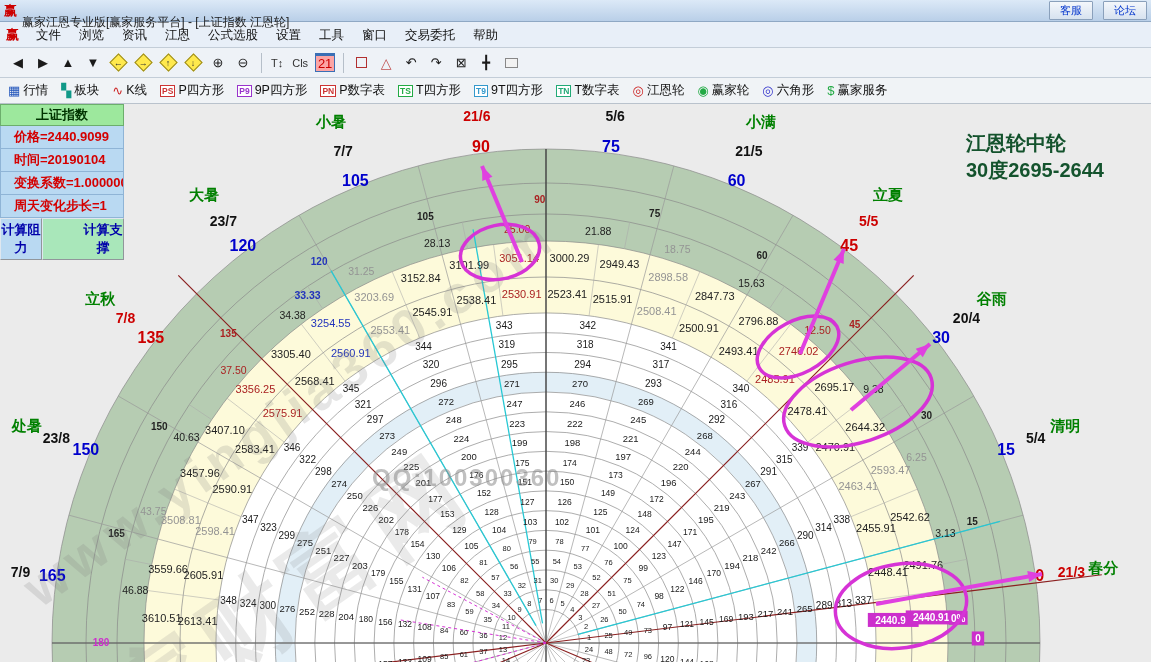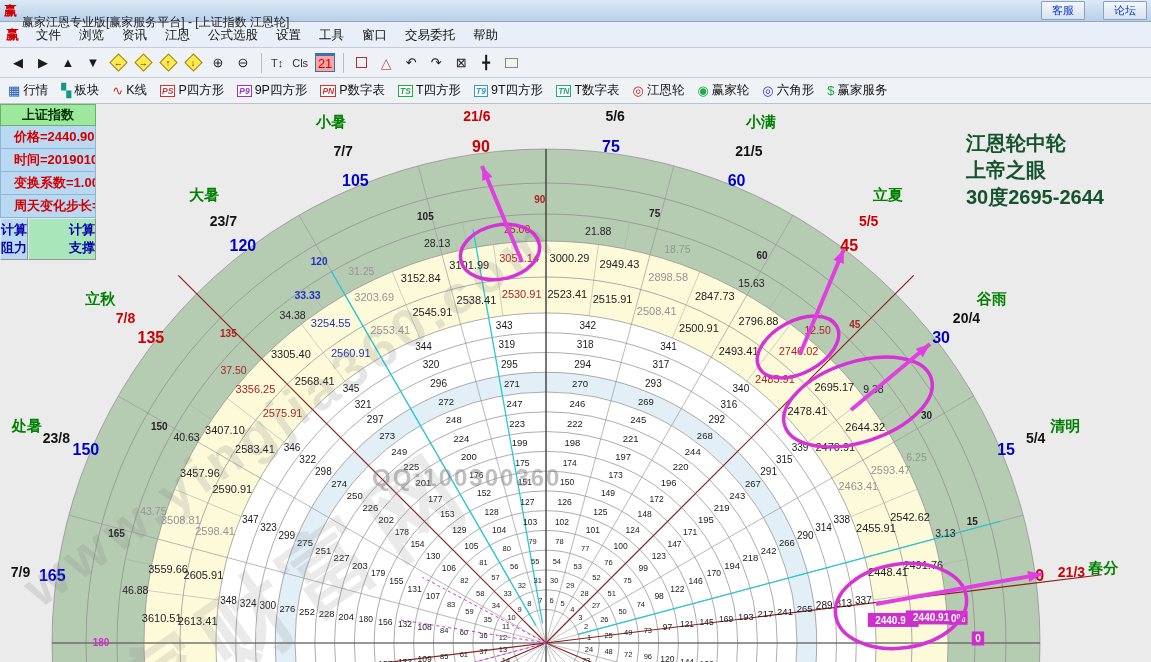--- a/index.html
+++ b/index.html
@@ -1,43 +1,43 @@
 <!DOCTYPE html>
 <html><head>
 <meta charset="utf-8">
 <style>
   * { box-sizing: border-box; margin:0; padding:0; }
   html,body { width:1151px; height:662px; overflow:hidden; font-family:"Liberation Sans",sans-serif; background:#ebebeb; }
   
   .titlebar { height:22px; background:linear-gradient(#dce9f7,#b9cfe8); display:flex; align-items:center; padding:0 4px; border-bottom:1px solid #8fa8c4; }
   .titlebar .logo { color:#c00; font-weight:bold; font-size:13px; margin-right:5px; }
   .titlebar .title { font-size:12px; color:#1a1a1a; flex:1;margin-top:24px; }
-  .tb-btn { font-size:11px; color:#0033cc; background:linear-gradient(#f4f7fb,#d7e2ef); border:1px solid #8aa0bb; padding:1px 10px; margin-left:18px; border-radius:1px; }
+  .tb-btn { font-size:11px; color:#0033cc; background:linear-gradient(#f4f7fb,#d7e2ef); border:1px solid #8aa0bb; padding:1px 10px; margin-left:10px; border-radius:1px; }
   .menubar { height:26px; background:#e8eff8; display:flex; align-items:center; padding:0 6px; border-bottom:1px solid #c3cdd8; }
   .menubar .logo { color:#c00; font-weight:bold; font-size:13px; margin-right:8px; }
   .menu-item { font-size:12.5px; color:#111; padding:2px 9px; cursor:default; }
   .toolbar1 { height:30px; background:#eef2f7; display:flex; align-items:center; padding:0 6px; border-bottom:1px solid #c3cdd8; }
   .t1 { width:24px; height:22px; display:flex; align-items:center; justify-content:center; font-size:14px; color:#222; margin-right:1px; }
   .t1.arr { color:#1a1a1a; font-size:13px; }
   .t1 .dia { width:13px; height:13px; background:#ffe94d; border:1px solid #998a20; transform:rotate(45deg); display:flex; align-items:center; justify-content:center; }
   .t1 .dia span { transform:rotate(-45deg); font-size:9px; color:#333; font-weight:bold; }
   .t1.text { font-size:11px; width:auto; padding:0 4px; color:#333; }
   .t1 .cal { font-size:13px; color:#c00; border:1px solid #3a6fb5; border-top:3px solid #3a6fb5; background:#fca5a5; padding:0 2px; font-weight:normal; }
   .t1 .sq { width:11px; height:11px; border:1.5px solid #b23030; }
   .t1 .tri { color:#c05050; font-size:14px; }
   .t1 .brd { width:13px; height:10px; border:1.5px solid #888; background:#f2f2f2; }
   .sep { width:1px; height:20px; background:#b6bfc9; margin:0 5px; }
   .toolbar2 { height:26px; background:#f0f3f6; display:flex; align-items:center; padding:0 8px; border-bottom:1px solid #b9c2cc; }
   .t2 { display:flex; align-items:center; font-size:12.5px; color:#111; margin-right:13px; cursor:default; }
   .t2 .ic { margin-right:3px; font-size:13px; line-height:1; }
-  .t2 .badge { font-size:8.5px; font-weight:bold; border:1px solid; padding:0 1px; margin-right:3px; background:#fff;font-style:italic; }
+  .t2 .badge { font-size:8.5px; font-weight:bold; border:1px solid; padding:0 1px; margin-right:3px; background:#fff; }
   
   .main { position:relative; width:1151px; height:558px; background:#ebebeb; }
   .main svg { position:absolute; left:0; top:0; }
-  .panel { position:absolute; left:0; top:0; width:96px; z-index:5; font-size:13px; }
+  .panel { position:absolute; left:0; top:0; width:124px; z-index:5; font-size:13px; }
   .panel .hdr { background:#9de89d; border:1px solid #6cae6c; text-align:center; color:#003300; font-weight:bold; padding:1px 0; }
   .panel .row { background:#b9d9f2; border:1px solid #8fb4d6; border-top:none; color:#d40000; font-weight:bold; padding:2px 13px; white-space:nowrap; overflow:hidden; }
   .panel .btns { display:flex; }
   .panel .btns div { flex:1; text-align:center; font-weight:bold; color:#0000aa; border:1px outset #dfe7ef; padding:2px 0; }
   .panel .btns .b1 { background:#b9d9f2; }
   .panel .btns .b2 { background:#a9e7ba;padding-left:40px; }
   .anno { position:absolute; left:966px; top:26px; z-index:6; color:#14532d; font-weight:bold; font-size:20px; line-height:27px; white-space:nowrap; }
 </style>
 </head>
 <body>
@@ -629,16 +629,15 @@
         <div class="row">周天变化步长=1</div>
       </div>
     <div class="btns">
       <div class="b1">计算阻力</div>
       <div class="b2">计算支撑</div>
     </div>
   </div>
 
   <div class="anno" id="anno">
       <div>江恩轮中轮</div>
-      <div>上帝之眼</div>
       <div>30度2695-2644</div>
     </div>
 </div>
 
 </body></html>

